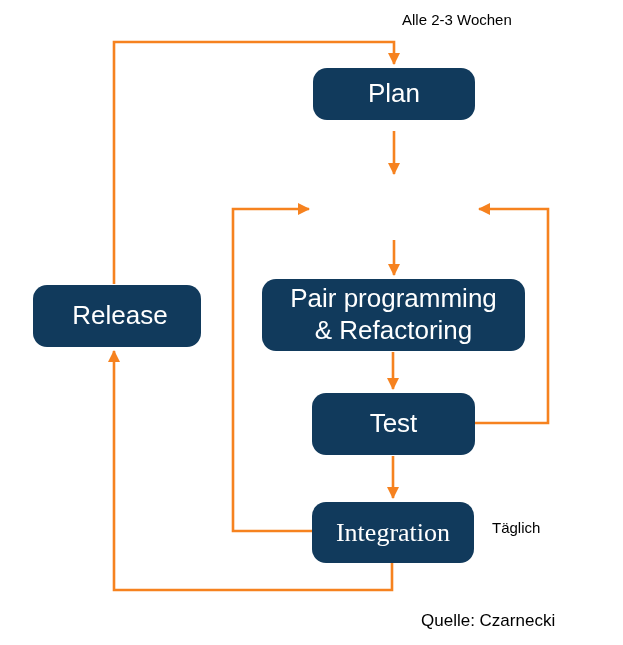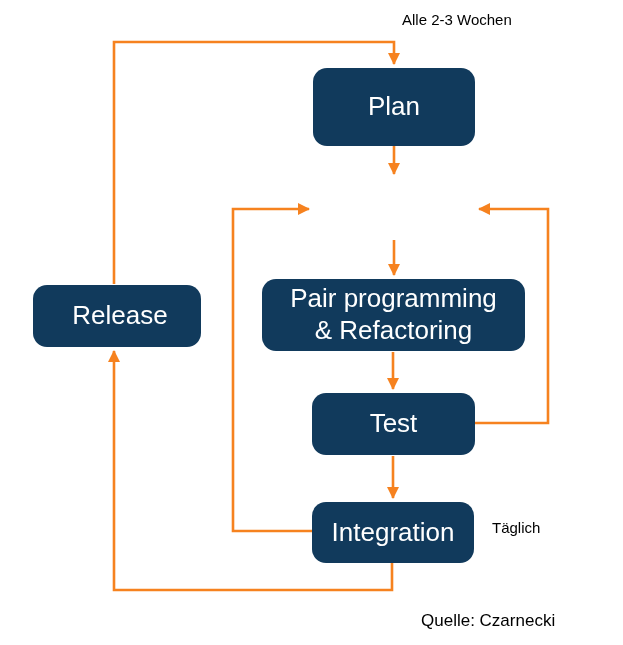--- a/index.html
+++ b/index.html
@@ -21,25 +21,25 @@
     color: var(--node-text, #fff);
     border-radius: 14px;
     display: flex;
     align-items: center;
     justify-content: center;
     text-align: center;
     font-size: 26px;
     line-height: 1.22;
     white-space: pre-line;
   }
-  .node-plan        { left: 313px; top:  68px; width: 162px; height: 78px; }
+  .node-plan        { left: 313px; top:  68px; width: 162px; height: 52px; }
   .node-write-tests { left: 313px; top: 178px; width: 162px; height: 61px; }
   .node-pair        { left: 262px; top: 279px; width: 263px; height: 72px; }
   .node-test        { left: 312px; top: 393px; width: 163px; height: 62px; }
-  .node-integration { left: 312px; top: 502px; width: 162px; height: 61px; }
+  .node-integration { left: 312px; top: 502px; width: 162px; height: 61px; font-family: Liberation Serif, serif; }
   .node-release     { left:  33px; top: 285px; width: 162px; height: 62px; padding-left: 6px; }
 
   .annotation {
     position: absolute;
     color: var(--text, #000);
     font-size: 15px;
     white-space: nowrap;
   }
   .annotation-cycle  { left: 402px; top:  11px; }
   .annotation-daily  { left: 492px; top: 519px; }

